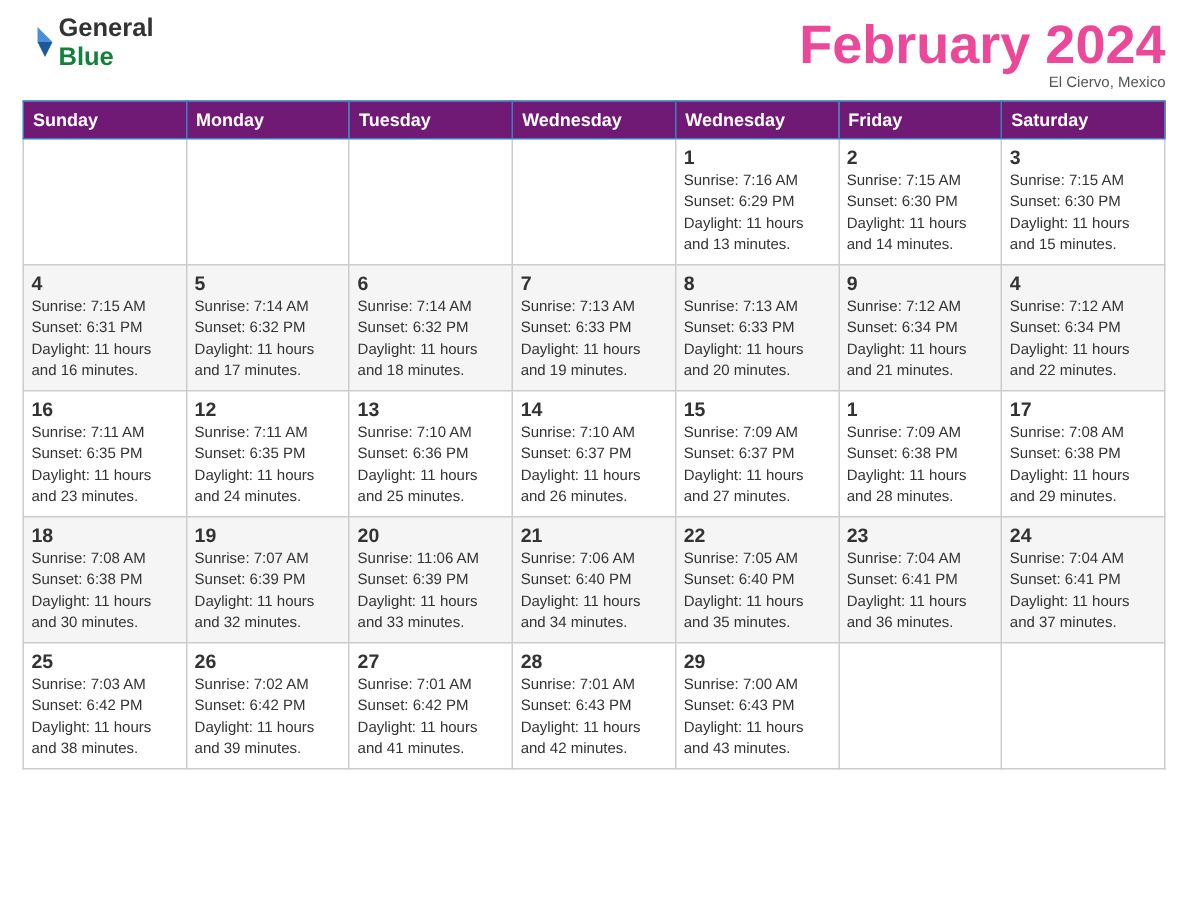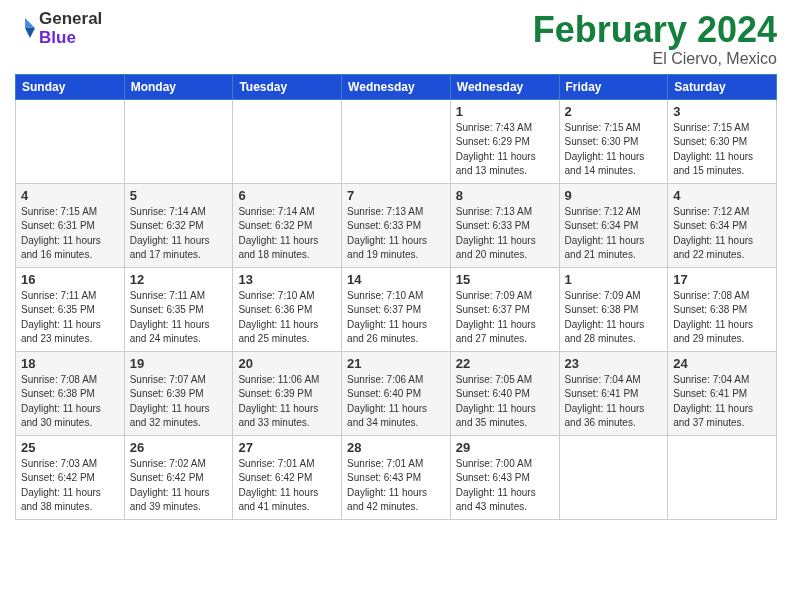--- a/index.html
+++ b/index.html
@@ -26,34 +26,34 @@
       display: flex;
       align-items: center;
       gap: 4px;
     }
     .title-block {
       text-align: right;
     }
     .title-month {
       font-size: 36px;
       font-weight: bold;
-      color: #15803d;
+      color: #ec4899;
       line-height: 1.1;
     }
     .title-location {
-      font-size: 16px;
+      font-size: 10px;
       color: #555;
     }
     .calendar-table {
       width: 100%;
       border-collapse: collapse;
       font-size: 10.5px;
     }
     .calendar-table th {
-      background: #1d4ed8;
+      background: #701a75;
       color: #fff;
       text-align: left;
       padding: 5px 6px;
       font-size: 12px;
       font-weight: bold;
       border: 1px solid #3a7fc1;
     }
     .calendar-table td {
       border: 1px solid #ccc;
       vertical-align: top;
@@ -91,21 +91,21 @@
 
 <div class="page">
   <div class="header">
     <div class="logo">
     <svg width="20" height="22" viewBox="0 0 20 22">
       <polygon points="10,0 20,10 10,10" fill="#4a90d9"></polygon>
       <polygon points="10,10 20,10 15,20" fill="#1a5a9a"></polygon>
     </svg>
     <div style="line-height:1.1">
       <span style="font-size:17px; font-weight:bold; color:#333;text-align:right;">General</span><br>
-      <span style="font-size:17px; font-weight:bold; color:#6d28d9;text-align:right;">Blue</span>
+      <span style="font-size:17px; font-weight:bold; color:#15803d;text-align:right;">Blue</span>
     </div>
   </div>
     <div class="title-block">
       <div class="title-month">February 2024</div>
       <div class="title-location">El Ciervo, Mexico</div>
     </div>
   </div>
 
   <table class="calendar-table">
     <thead>
@@ -129,21 +129,21 @@
           </td>
           <td class="empty-cell">
             <div class="cell-inner"></div>
           </td>
           <td class="empty-cell">
             <div class="cell-inner"></div>
           </td>
           <td>
             <div class="cell-inner">
               <div class="day-num">1</div>
-              <div class="day-detail">Sunrise: 7:43 AM
+              <div class="day-detail">Sunrise: 7:16 AM
 Sunset: 6:29 PM
 Daylight: 11 hours and 13 minutes.</div>
             </div>
           </td>
           <td>
             <div class="cell-inner">
               <div class="day-num">2</div>
               <div class="day-detail">Sunrise: 7:15 AM
 Sunset: 6:30 PM
 Daylight: 11 hours and 14 minutes.</div>

